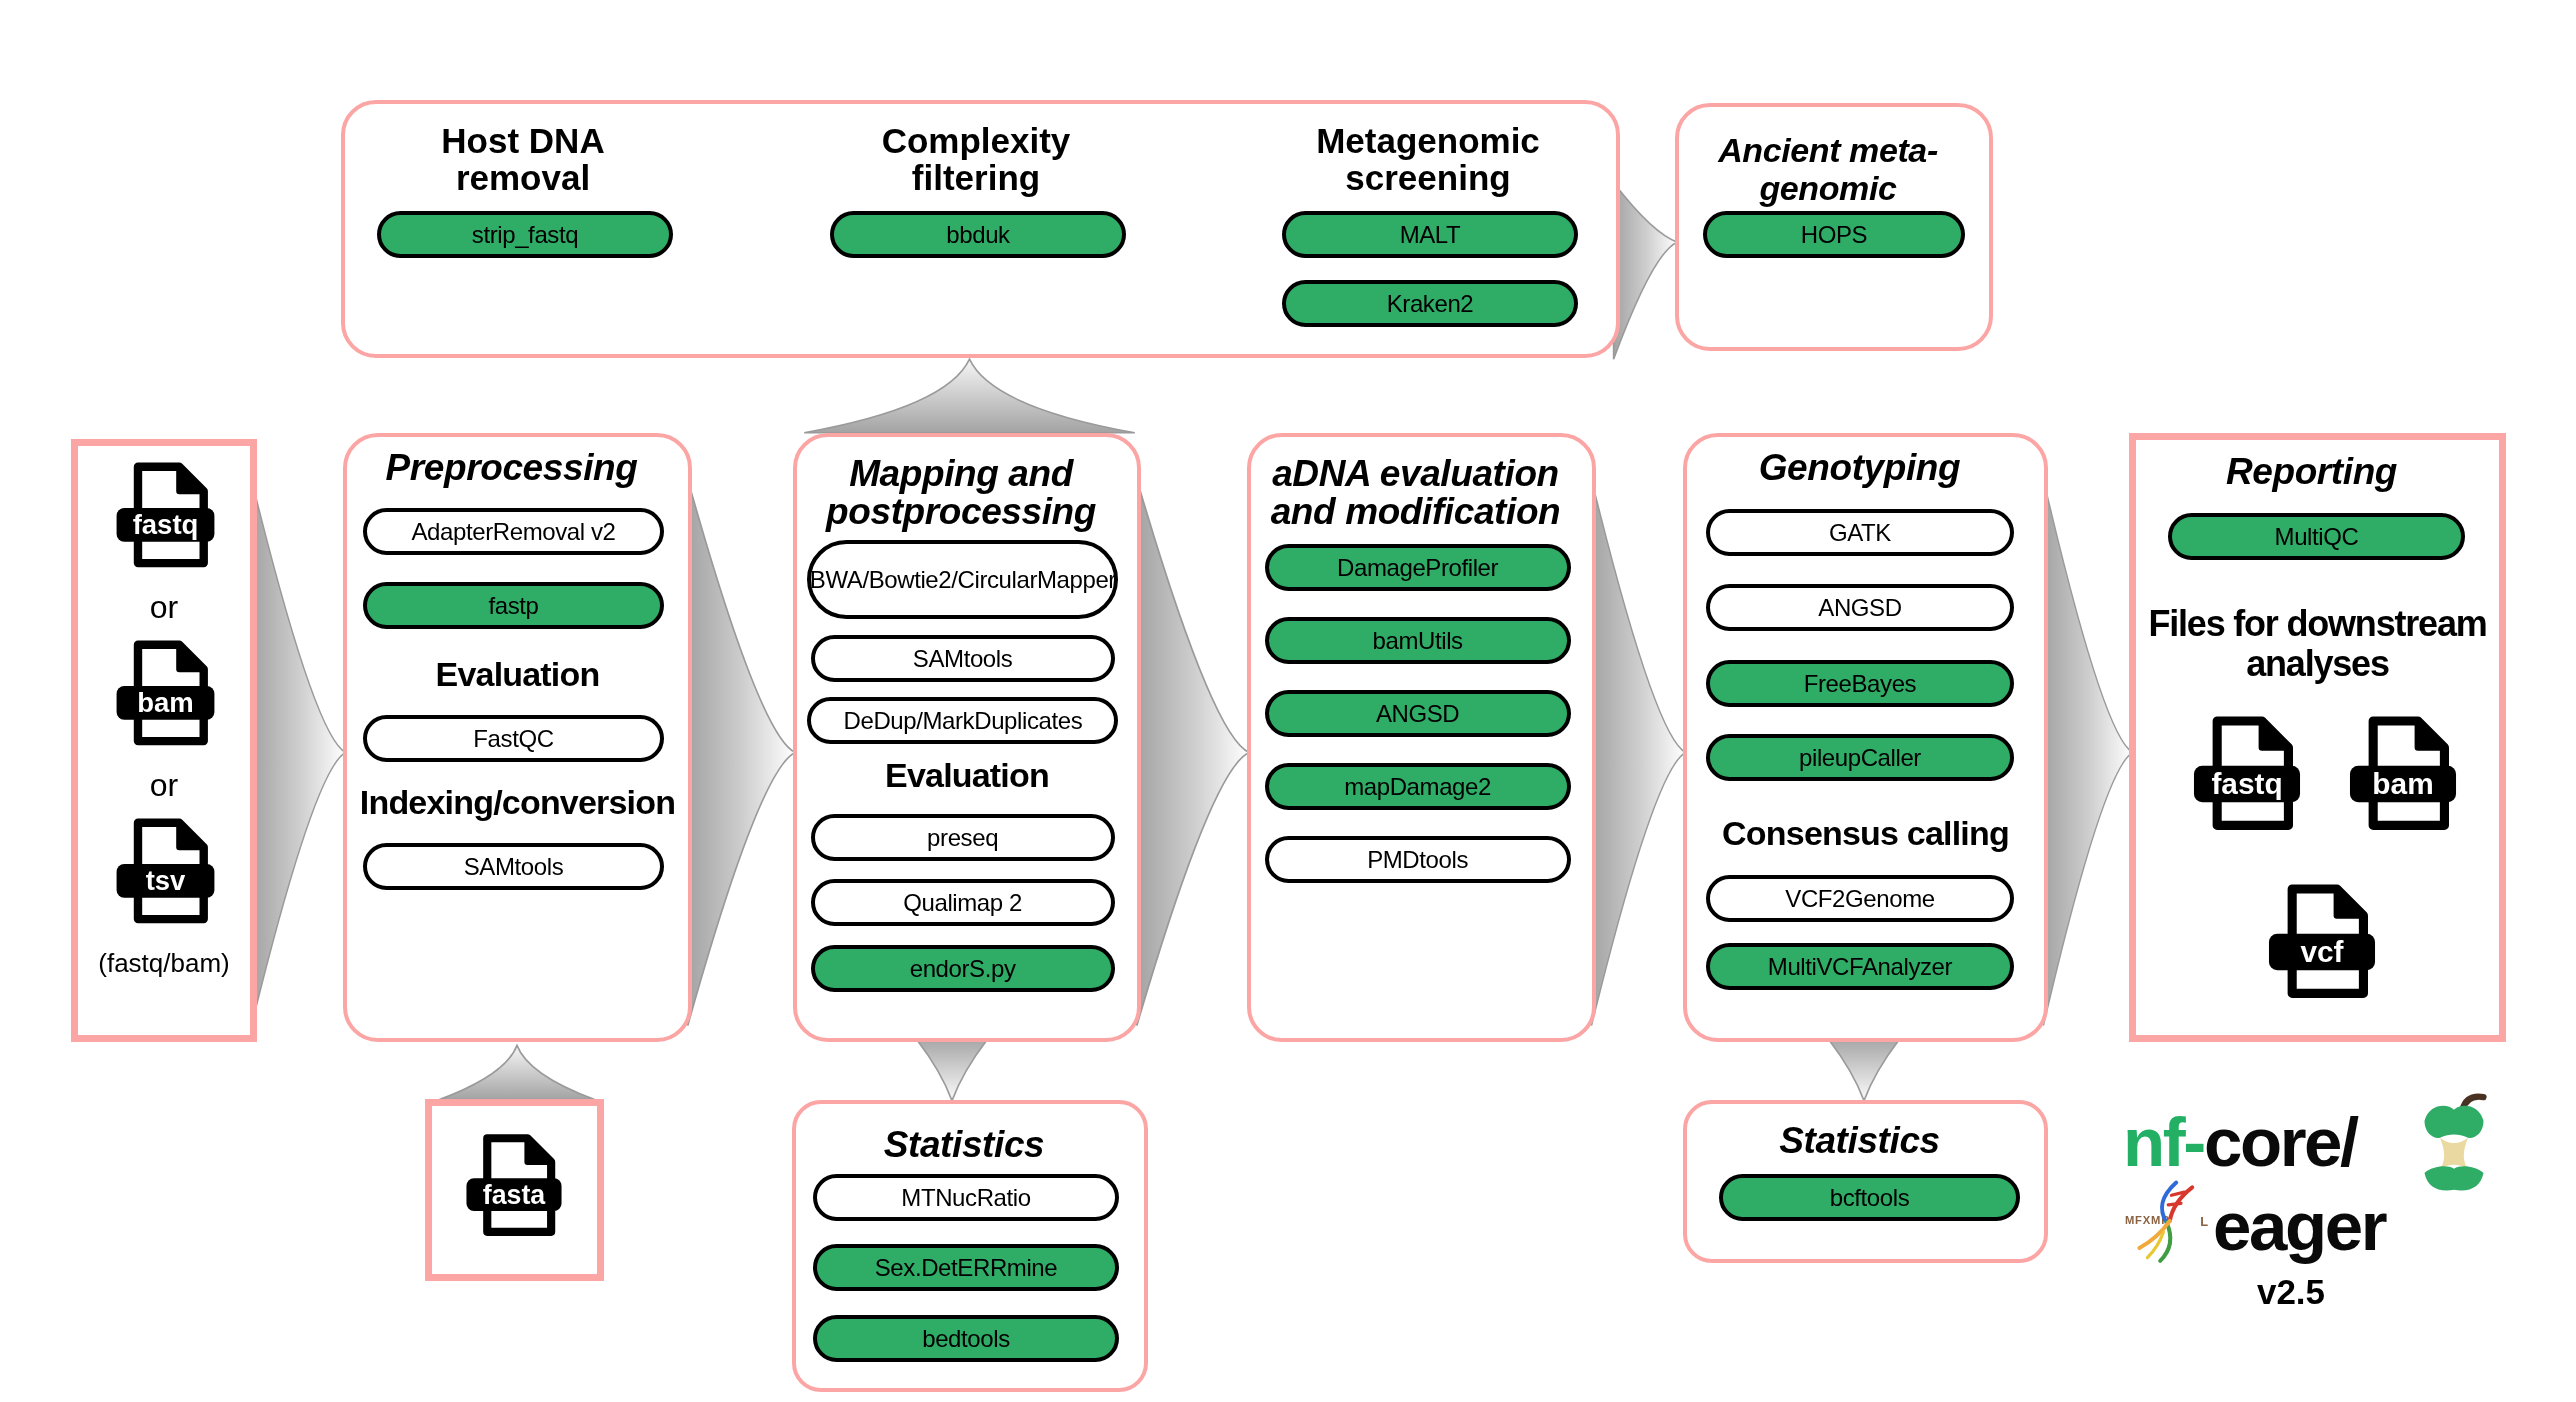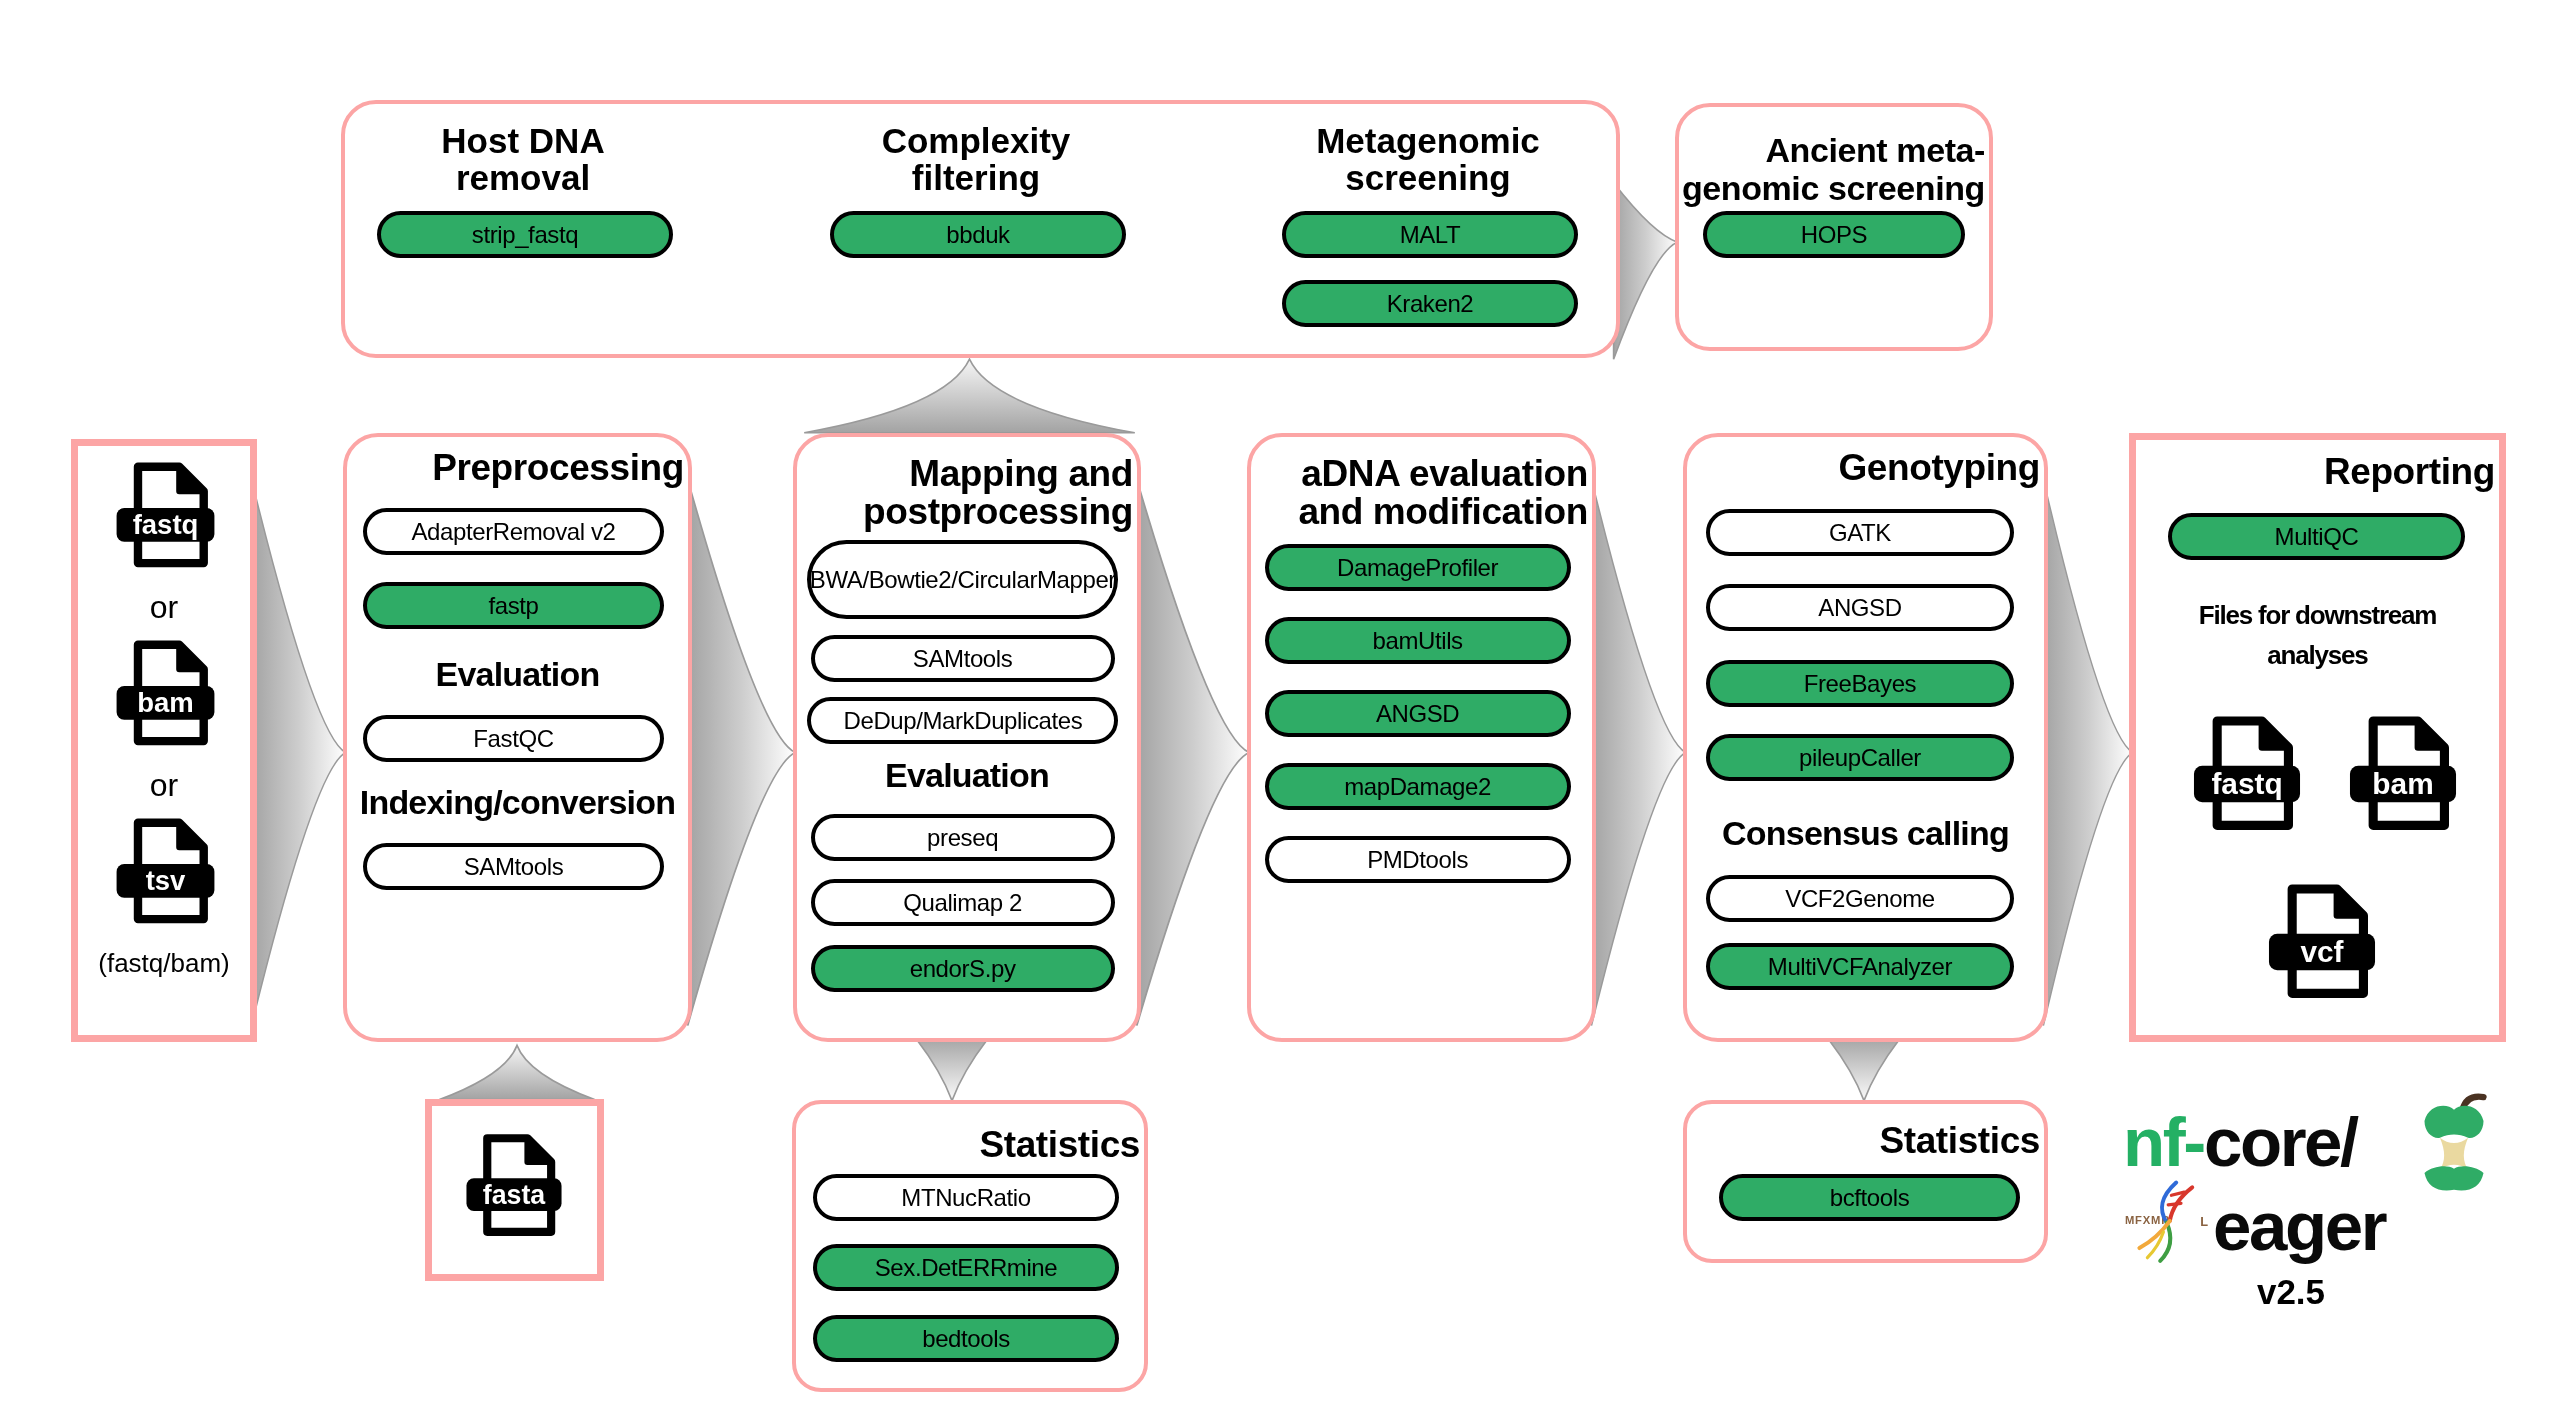--- a/index.html
+++ b/index.html
@@ -2,21 +2,21 @@
 <html style="font-size:13px"><head>
 <meta charset="utf-8">
 <style>
   html,body{margin:0;padding:0;background:#ffffff;}
   body{font-family:"Liberation Sans","DejaVu Sans",sans-serif;color:#000;}
   #stage{position:relative;width:2576px;height:1403px;background:#fff;overflow:hidden;}
 
   .arrow{position:absolute;z-index:1;}
   .panel{position:absolute;background:#fff;border:4px solid #fca5a5;border-radius:35px;box-sizing:border-box;z-index:2;}
   .panel.sharp{border-radius:0;border-width:7.2px;}
-  .panel-title{position:absolute;left:0;right:4px;text-align:right;font-weight:bold;font-size:37px;line-height:38px;letter-spacing:-0.4px;}
+  .panel-title{position:absolute;left:0;right:12px;text-align:center;font-weight:bold;font-size:37px;line-height:38px;letter-spacing:-0.4px;font-style:italic;}
   .col-title{position:absolute;text-align:center;font-weight:bold;font-size:35px;line-height:37px;}
   .subheading{position:absolute;left:0;right:0;text-align:center;font-weight:bold;font-size:34px;line-height:38px;letter-spacing:-0.8px;}
   .pill{position:absolute;height:47px;border:4.8px solid #000;border-radius:800px;background:#fff;
         display:flex;align-items:center;justify-content:center;font-size:24px;white-space:nowrap;
         box-sizing:border-box;letter-spacing:-0.4px;}
   .pill.green{background:#2fac66;}
   .pill.tall{height:79px;flex-direction:row;line-height:34px;}
   .or-text{position:absolute;left:0;right:0;text-align:center;font-size:32px;}
   .caption{position:absolute;left:0;right:0;text-align:center;font-size:26px;}
   .file-icon{position:absolute;}
@@ -176,21 +176,21 @@
     <div class="pill green" style="left:19px;top:223px;width:308px">FreeBayes</div>
     <div class="pill green" style="left:19px;top:297px;width:308px">pileupCaller</div>
     <div class="subheading" style="top:377px">Consensus calling</div>
     <div class="pill" style="left:19px;top:438px;width:308px">VCF2Genome</div>
     <div class="pill green" style="left:19px;top:506px;width:308px">MultiVCFAnalyzer</div>
   </div>
 
   <div class="panel sharp" style="left:2129px;top:433px;width:377px;height:609px">
     <div class="panel-title" style="top:13px">Reporting</div>
     <div class="pill green" style="left:32px;top:73px;width:297px">MultiQC</div>
-    <div class="subheading" style="top:155px;font-size:26px;line-height:40px;letter-spacing:-1.2px">
+    <div class="subheading" style="top:164px;font-size:36px;line-height:40px;letter-spacing:-1.2px">
       <div>Files for downstream</div>
         <div>analyses</div>
     </div>
     <svg class="file-icon" style="left:53px;top:273px" width="116" height="127" viewBox="0 0 140 150">
       <use href="#fileShape"></use>
       <text x="70" y="96" text-anchor="middle" fill="#fff" font-size="36" font-weight="bold">fastq</text>
     </svg>
     <svg class="file-icon" style="left:209px;top:273px" width="116" height="127" viewBox="0 0 140 150">
       <use href="#fileShape"></use>
       <text x="70" y="96" text-anchor="middle" fill="#fff" font-size="36" font-weight="bold">bam</text>

